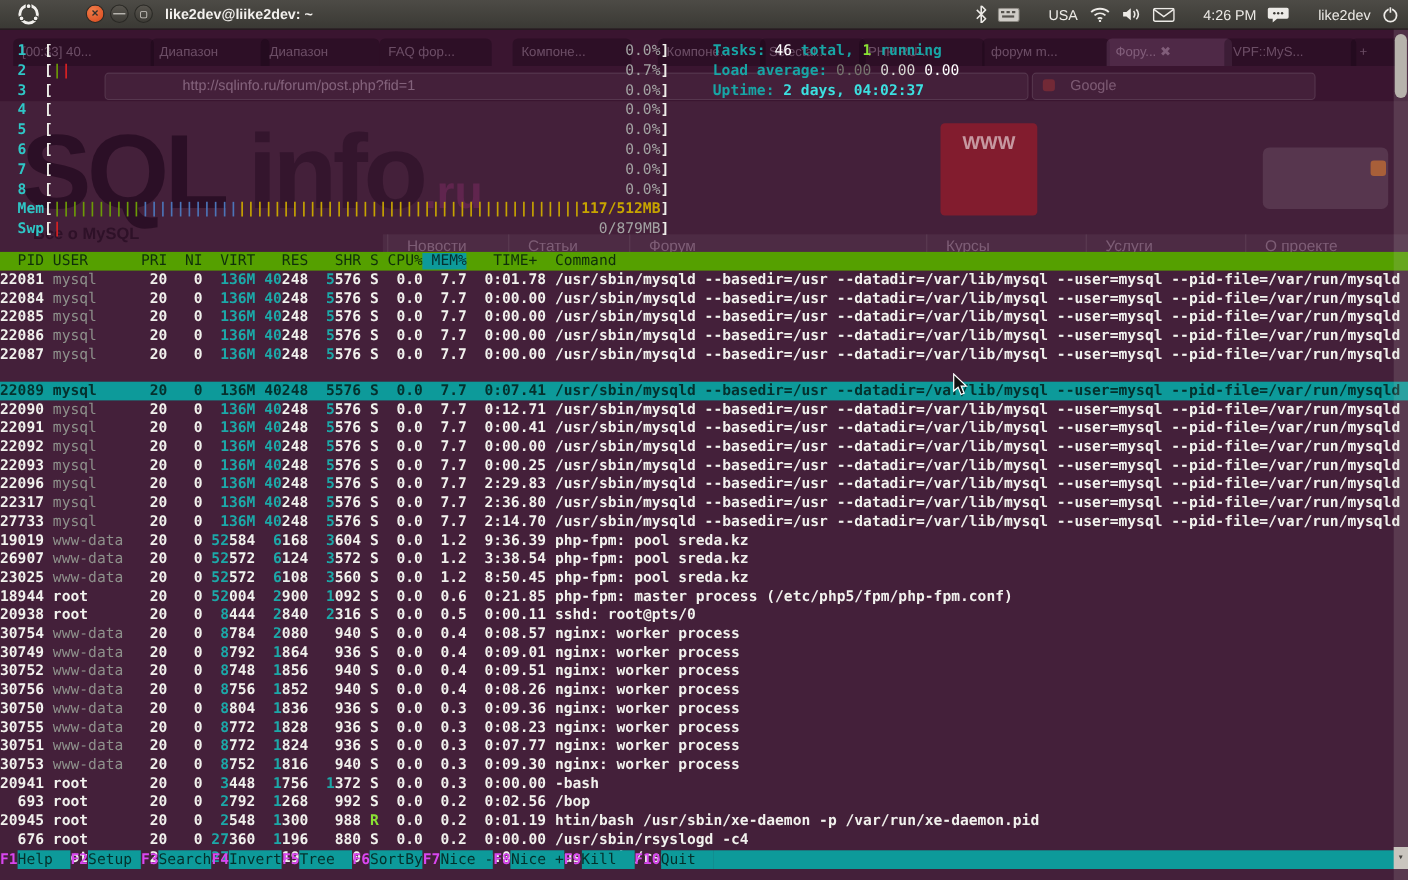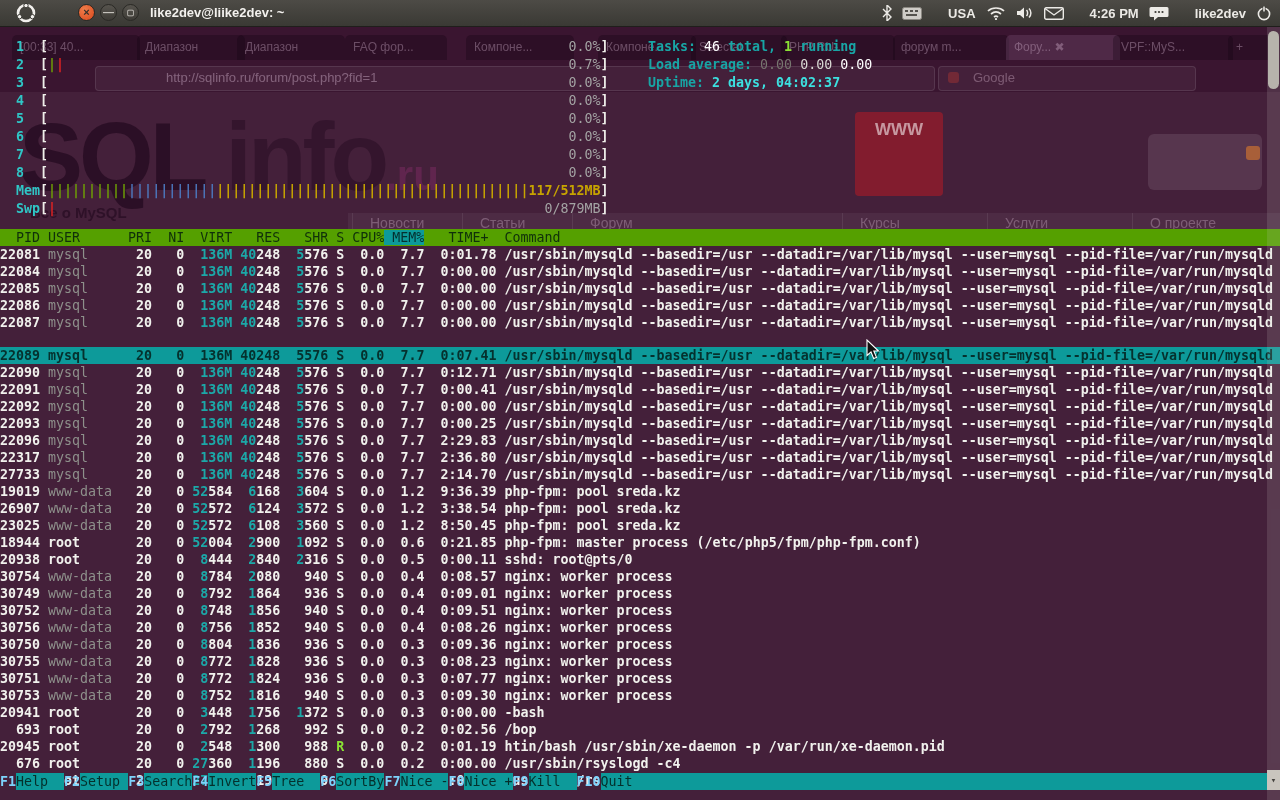--- a/index.html
+++ b/index.html
@@ -19,21 +19,21 @@
   .panel *{box-sizing:border-box;}
   .ulogo{position:absolute;left:16px;top:3px;width:20px;height:20px;}
   .winbtn{position:absolute;top:4px;width:17px;height:17px;border-radius:50%;
     border:1px solid #2a2925;display:flex;align-items:center;justify-content:center;
     font-size:11px;line-height:1;color:#35302b;font-weight:bold;}
   .btn-close{left:78px;background:radial-gradient(circle at 35% 30%,#f07d4a,#d9481c);}
   .btn-min{left:100px;background:linear-gradient(#57544e,#3d3b36);color:#c9c6c0;}
   .btn-max{left:122px;background:linear-gradient(#57544e,#3d3b36);color:#c9c6c0;font-size:8px;}
   .wtitle{position:absolute;left:150px;top:5px;font-size:13px;font-weight:bold;color:#f3f1ee;}
   .tray{position:absolute;right:8px;top:0;height:26px;display:flex;align-items:center;gap:10px;font-size:13px;}
-  .tray .txt{font-weight:bold;color:#eceae6;padding-left:16px;}
+  .tray .txt{font-weight:normal;color:#eceae6;padding-left:16px;}
   .tray svg{display:block;}
   
   .terminal{position:absolute;left:0;top:26px;width:1280px;height:774px;overflow:hidden;}
   .ghosts{position:absolute;inset:0;z-index:1;}
   .ghost-pagebg{position:absolute;left:0;top:66px;width:1280px;height:708px;background:rgba(233,220,229,0.06);}
   .gtab{position:absolute;top:9px;height:25px;border-radius:5px 5px 0 0;
     background:rgba(18,4,16,0.30);color:rgba(210,180,205,0.38);
     font-family:"Liberation Sans",sans-serif;font-size:12px;line-height:25px;
     padding:0 8px;white-space:nowrap;overflow:hidden;}
   .gtab.active{background:rgba(130,90,125,0.30);}
@@ -79,21 +79,21 @@
   .bcyanb{color:#3CE0E0;font-weight:bold}
   .c-cyan{color:#1CA8A8}.c-gray{color:#8E908B;font-weight:normal}.c-green{color:#8AE234}
   .thead{position:absolute;left:0;top:203px;width:1280px;height:17px;background:#55A000;
     color:#10300A;font-weight:normal;white-space:pre;}
   .thead .sort{background:#0D9A9A;color:#053030;}
   .rows{position:absolute;left:0;top:220px;width:1280px;}
   .prow{height:17px;white-space:pre;overflow:hidden;}
   .prow.hl{background:#0D9A9A;margin-top:16px;}
   .prow.hl span{color:#05312E !important;font-weight:bold;}
   .fbar{position:absolute;left:0;top:747px;width:1280px;height:17px;display:flex;white-space:pre;}
-  .fkey{color:#7dd3fc;}
+  .fkey{color:#d946ef;}
   .flabel{background:#0D9A9A;color:#04302C;font-weight:normal;}
   .ffill{background:#0D9A9A;flex:1;}
   
   .sbar{position:absolute;right:0;top:0;width:13px;height:774px;
     background:rgba(200,196,190,0.16);z-index:20;}
   .sthumb{position:absolute;right:1px;top:5px;width:11px;height:58px;border-radius:6px;
     background:#B7B3AC;}
   .sbox{position:absolute;right:0;top:744px;width:13px;height:20px;background:#C9C5BE;
     color:#44423e;font-size:9px;text-align:center;line-height:20px;z-index:21;}
   .cursor{position:absolute;left:866px;top:339px;z-index:60;}

